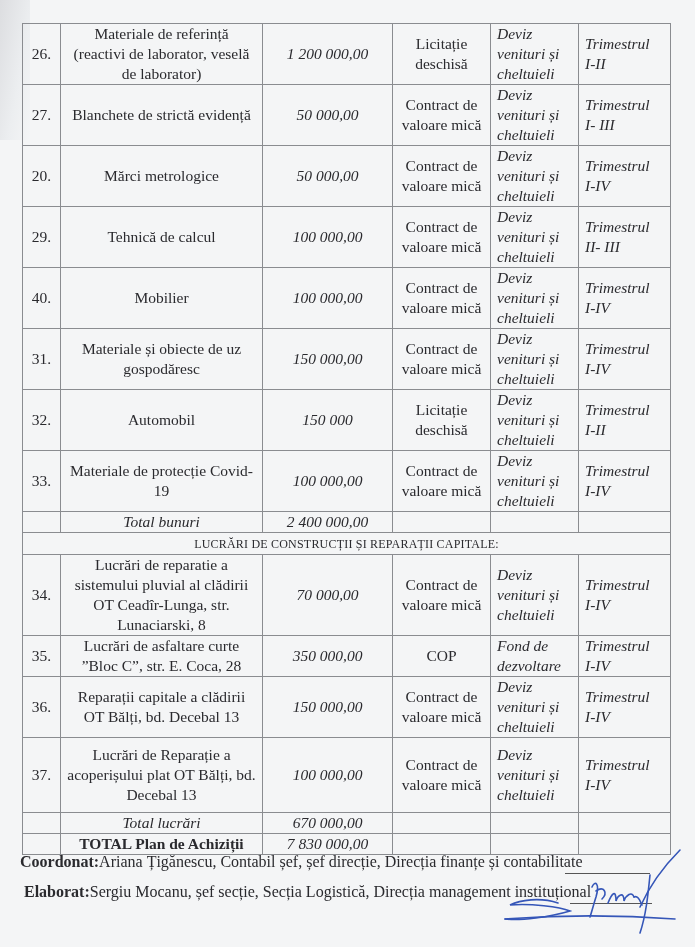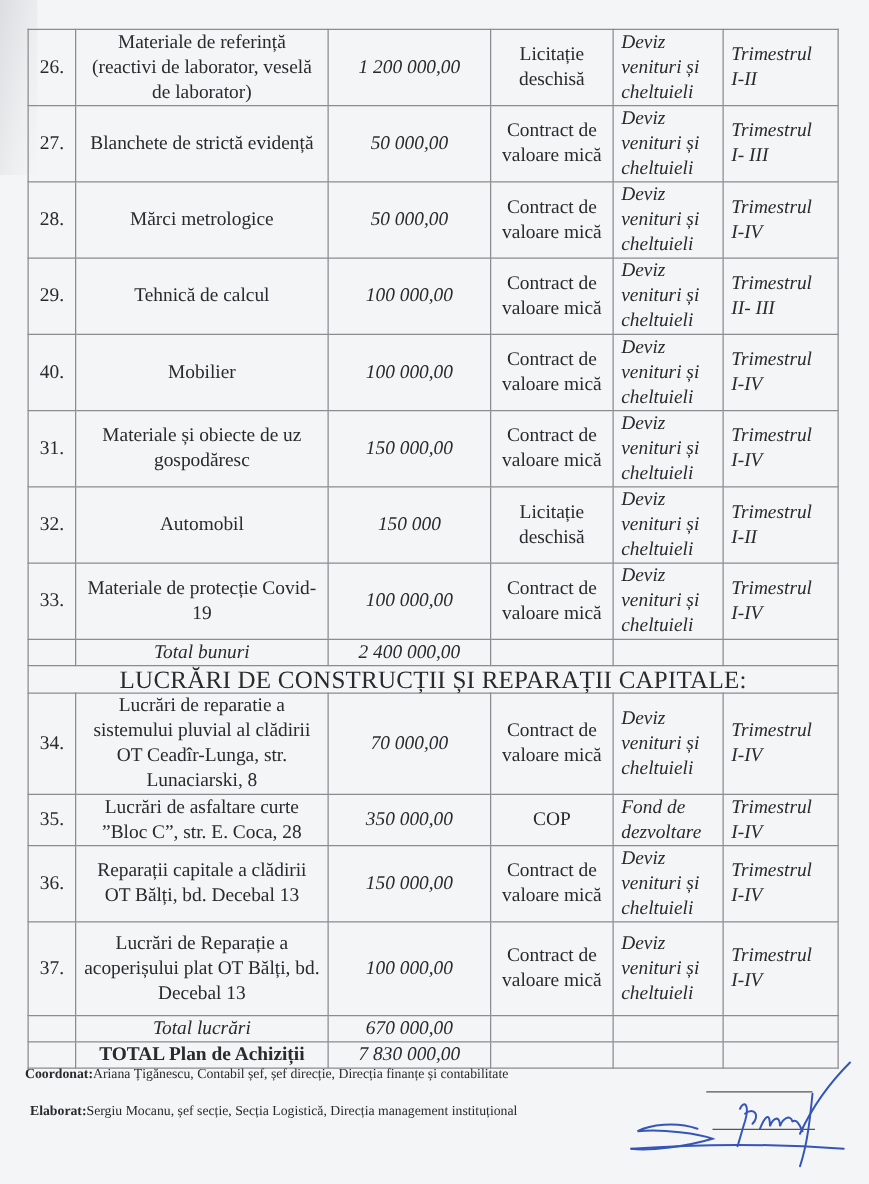--- a/index.html
+++ b/index.html
@@ -31,29 +31,29 @@
   col.c-per { width: 92px; }
   td.no { text-align: center; padding-left: 8px; }
   td.name { text-align: center; }
   td.val { text-align: center; font-style: italic; }
   td.proc { text-align: center; line-height: 20px; font-family: Liberation Serif, serif; }
   td.src { text-align: left; font-style: italic; line-height: 20px; }
   td.per { text-align: left; font-style: italic; line-height: 20px; }
   tr.r60 td { height: 59px; }
   tr.r61 td { height: 60px; }
   tr.total td { height: 20px; }
-  tr.section td { height: 21px; text-align: center; font-size: 20px; letter-spacing: 0.2px; }
+  tr.section td { height: 21px; text-align: center; font-size: 12px; letter-spacing: 0.2px; }
   tr.r34 td { height: 59px; }
   tr.r35 td { height: 39px; }
   tr.r36 td { height: 59px; }
   tr.r37 td { height: 74px; }
   td.it { font-style: italic; }
   td.bold { font-weight: bold; }
   .footer-line {
-    position: absolute; font-size: 11px; white-space: nowrap;
+    position: absolute; font-size: 16px; white-space: nowrap;
   }
   .footer-line b { font-weight: bold; }
   .sig-line { position: absolute; height: 1px; background: #555; }
   svg.signature { position: absolute; left: 500px; top: 845px; }
 </style>
 </head>
 <body>
 
 <div class="page-shade"></div>
 
@@ -97,21 +97,21 @@
           <div>Deviz</div>
           <div>venituri și</div>
           <div>cheltuieli</div>
         </td>
         <td class="per">
           <div>Trimestrul</div>
           <div>I- III</div>
         </td>
       </tr>
       <tr class="r60">
-        <td class="no">28.</td>
+        <td class="no">20.</td>
         <td class="name">Mărci metrologice</td>
         <td class="val">50 000,00</td>
         <td class="proc">
           <div>Contract de</div>
           <div>valoare mică</div>
         </td>
         <td class="src">
           <div>Deviz</div>
           <div>venituri și</div>
           <div>cheltuieli</div>

